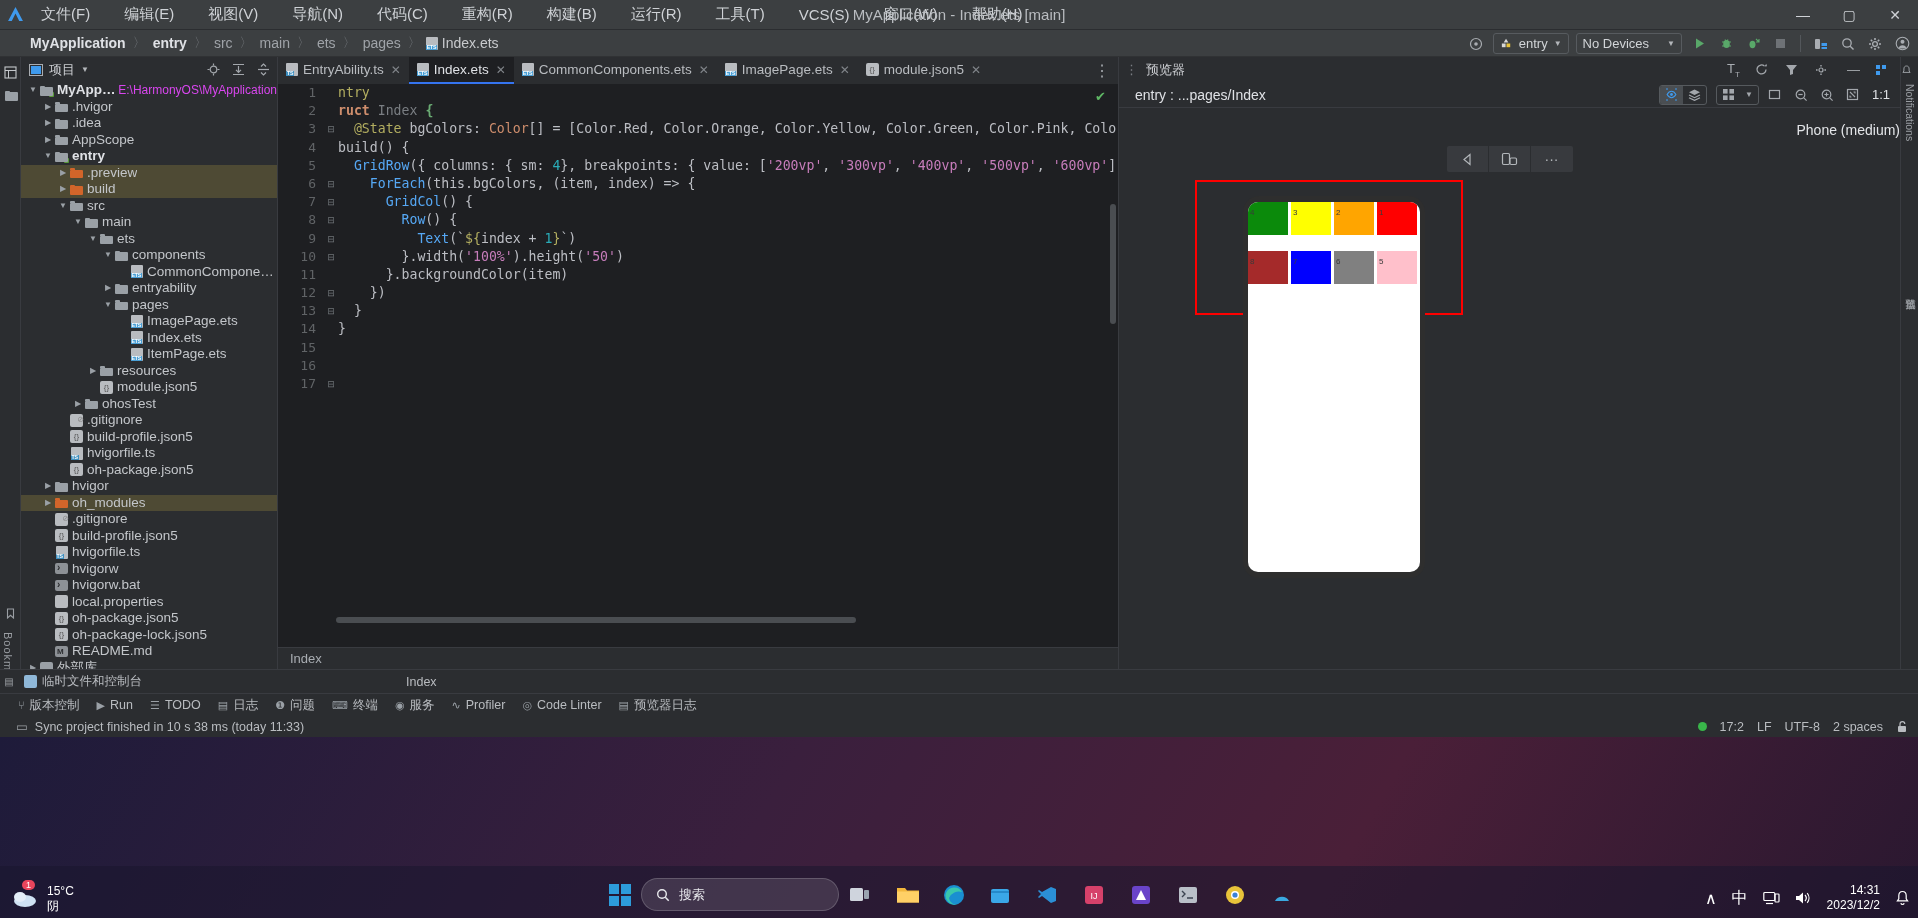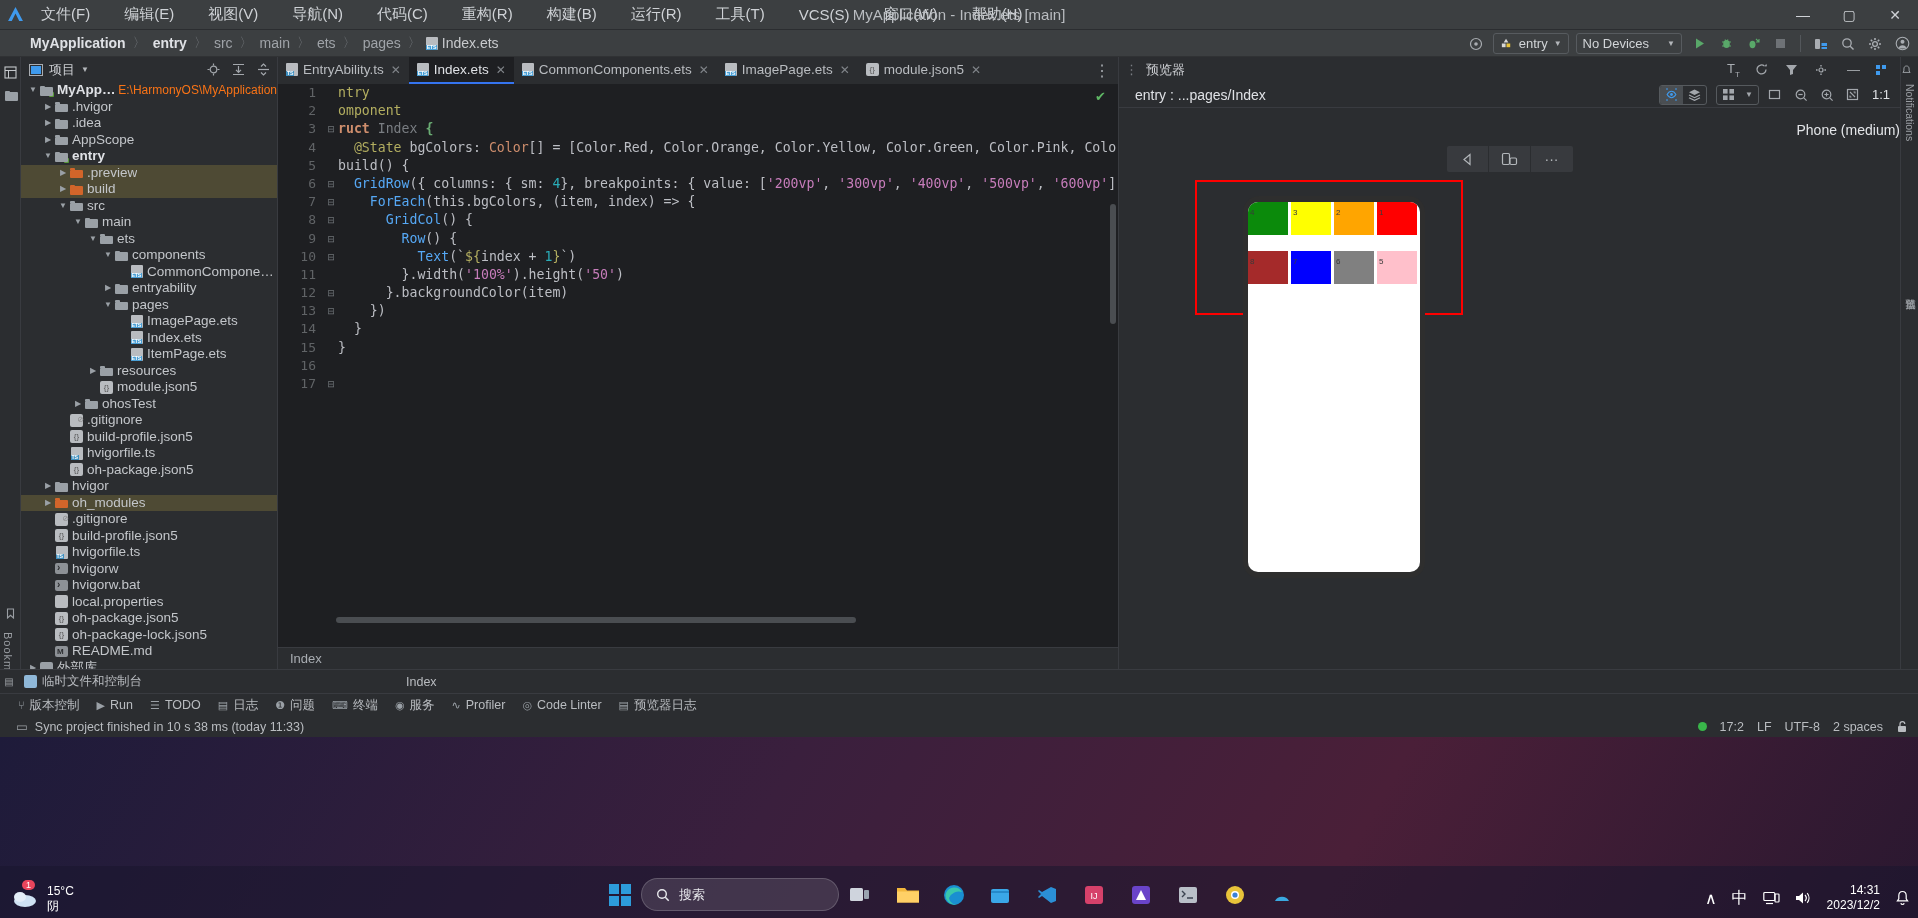--- a/index.html
+++ b/index.html
@@ -88,21 +88,21 @@
   .pp-hi { color:#a3a7ac; font-size:13px; width:14px; text-align:center; }
   .tree { position:absolute; top:25px; left:0; right:0; bottom:0; overflow:hidden; font-size: 13.5px; }
   .row {
     height: 16.5px; display:flex; align-items:center; color:#c3c6ca; white-space:nowrap;
     font-size: 13.5px; line-height: 16.5px;
   }
   .row.sel-olive { background:#4e4a34; }
   .row .arrow { width: 12px; text-align:center; color:#9aa0a6; font-size: 8px; flex:none;}
   .row .ico { width: 15px; flex:none; display:flex; align-items:center; justify-content:center; margin-right:3px;}
   .row .lbl { overflow:hidden; text-overflow:ellipsis; }
-  .row .path { color:#f97316; font-size: 12px; }
+  .row .path { color:#d946ef; font-size: 12px; }
   .row.bold .lbl { font-weight: bold; color:#dfe1e5; }
 
   
   .fld { width:13px; height:11px; position:relative; }
   .fld:before { content:""; position:absolute; left:0; top:1px; width:5px; height:2px; border-radius:1px 1px 0 0;}
   .fld:after { content:""; position:absolute; left:0; top:2.5px; width:13px; height:8.5px; border-radius:1px;}
   .fld.grey:before, .fld.grey:after { background:#9aa0a6; }
   .fld.orange:before, .fld.orange:after { background:#d2652a; }
   .fld.mod:before, .fld.mod:after { background:#9aa0a6; }
   .fld.mod .dot { position:absolute; right:-1px; bottom:-1px; width:5px;height:5px;background:#5b9b3c; border-radius:1px; }
@@ -788,21 +788,20 @@
         <div class="fold"></div>
         <div class="fold">⊟</div>
         <div class="fold">⊟</div>
         <div class="fold"></div>
         <div class="fold"></div>
         <div class="fold"></div>
         <div class="fold">⊟</div>
       </div>
       <div class="codelines">
         <div class="cl"><span class="k-dec">ntry</span></div>
-        <div class="cl"><span class="k-dec">omponent</span></div>
         <div class="cl"><span class="k-kw" style="font-weight:bold">ruct</span> <span class="k-id" style="color:#7a7e83">Index</span> <span style="color:#6aab73;font-weight:bold">{</span></div>
         <div class="cl"><span class="k-dec">  @State</span> <span class="k-id">bgColors:</span> <span class="k-type">Color</span><span class="k-punc">[] = [</span><span class="k-id">Color.Red, Color.Orange, Color.Yellow, Color.Green, Color.Pink, Color.Grey, Color.Blue, Colo</span></div>
         <div class="cl"><span class="k-id">build() {</span></div>
         <div class="cl"><span class="k-fn">  GridRow</span><span class="k-punc">({ columns: { sm: </span><span class="k-num">4</span><span class="k-punc">}, breakpoints: { value: [</span><span class="k-prop">'200vp'</span><span class="k-punc">, </span><span class="k-prop">'300vp'</span><span class="k-punc">, </span><span class="k-prop">'400vp'</span><span class="k-punc">, </span><span class="k-prop">'500vp'</span><span class="k-punc">, </span><span class="k-prop">'600vp'</span><span class="k-punc">] } ,direction: GridRow</span></div>
         <div class="cl"><span class="k-fn">    ForEach</span><span class="k-punc">(</span><span class="k-id">this.bgColors</span><span class="k-punc">, (</span><span class="k-id">item</span><span class="k-punc">, </span><span class="k-id">index</span><span class="k-punc">) =&gt; {</span></div>
         <div class="cl"><span class="k-fn">      GridCol</span><span class="k-punc">() {</span></div>
         <div class="cl"><span class="k-fn">        Row</span><span class="k-punc">() {</span></div>
         <div class="cl"><span class="k-fn">          Text</span><span class="k-punc">(`</span><span class="k-dec">${</span><span class="k-id">index</span> <span class="k-punc">+</span> <span class="k-num">1</span><span class="k-dec">}</span><span class="k-punc">`)</span></div>
         <div class="cl"><span class="k-punc">        }.</span><span class="k-id">width</span><span class="k-punc">(</span><span class="k-prop">'100%'</span><span class="k-punc">).</span><span class="k-id">height</span><span class="k-punc">(</span><span class="k-prop">'50'</span><span class="k-punc">)</span></div>
         <div class="cl"><span class="k-punc">      }.</span><span class="k-id">backgroundColor</span><span class="k-punc">(</span><span class="k-id">item</span><span class="k-punc">)</span></div>

